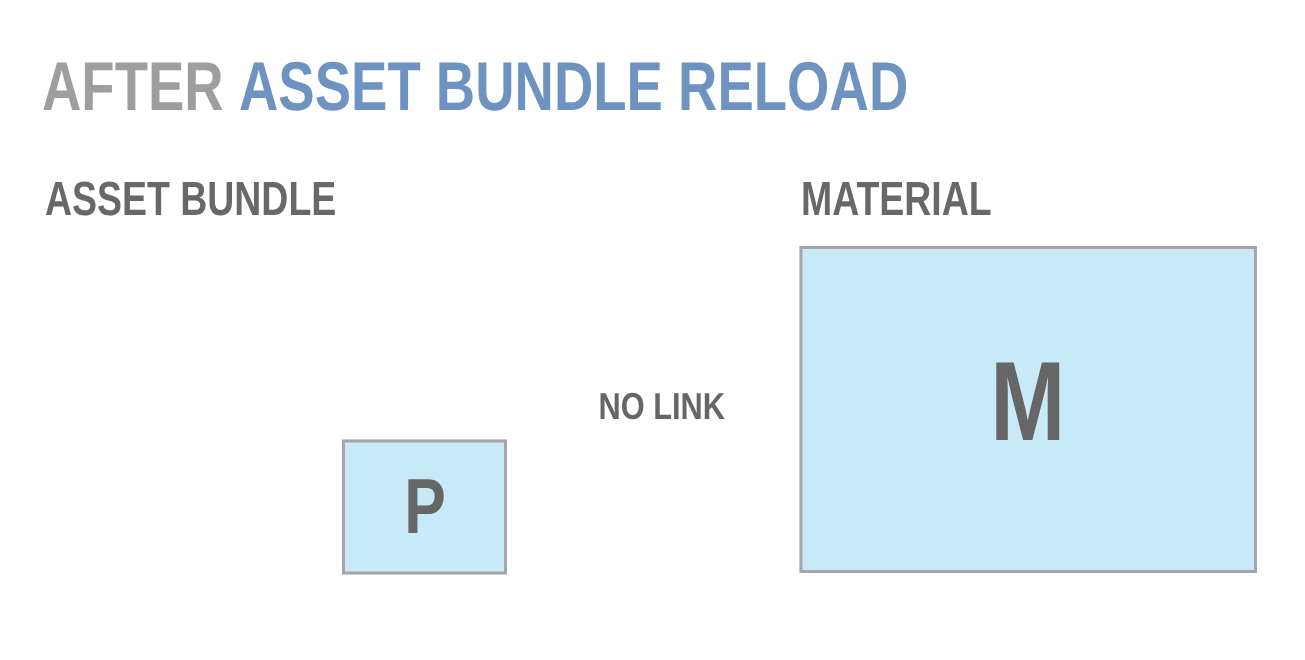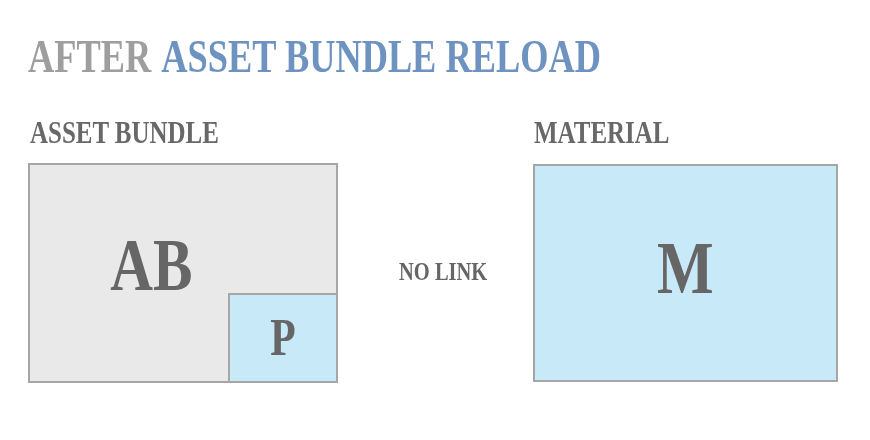--- a/index.html
+++ b/index.html
@@ -12,21 +12,21 @@
     --box-border:#a6a6a6;
     --background:#ffffff;
   }
   *{margin:0;padding:0;box-sizing:border-box;}
   html,body{background:var(--background);}
   body{
     font-family:"Liberation Sans", sans-serif;
     width:870px;height:440px;
     position:relative;overflow:hidden;
   }
-  .stage{position:absolute;left:0;top:0;width:830px;height:440px;background:var(--background);font-family:Liberation Serif, serif;}
+  .stage{position:absolute;left:0;top:0;width:830px;height:440px;background:var(--background);}
 
   
   .page-title{
     position:absolute;left:28px;top:34px;
     font-size:46px;line-height:1;font-weight:bold;
     white-space:nowrap;
     transform:scaleX(0.79);transform-origin:left top;
   }
   .page-title .prefix{color:var(--title-gray);margin-right:0.28em;}
   .page-title .highlight{color:var(--title-blue);}
@@ -83,23 +83,20 @@
 <body>
 
 <div class="stage">
 
   <h1 class="page-title">
     <span class="prefix">AFTER</span><span class="highlight">ASSET BUNDLE RELOAD</span>
   </h1>
 
   <div class="section-label label-bundle">ASSET BUNDLE</div>
 
-  <div class="box box-bundle">
-    <span class="big-letter letter-ab">AB</span>
-  </div>
 
   <div class="box box-prefab">
     <span class="big-letter letter-p">P</span>
   </div>
 
   <div class="no-link">NO LINK</div>
 
   <div class="section-label label-material">MATERIAL</div>
 
   <div class="box box-material">

